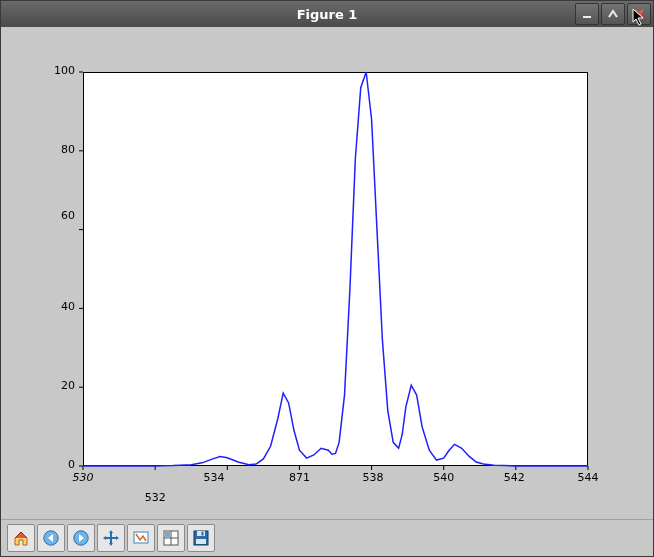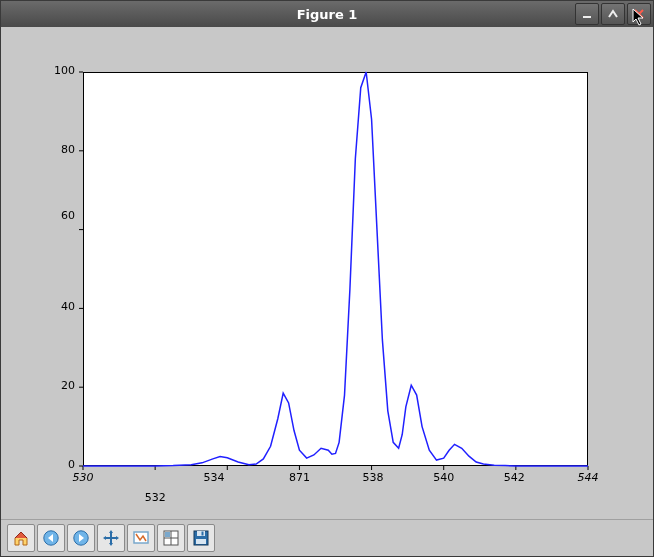--- a/index.html
+++ b/index.html
@@ -144,21 +144,21 @@
         <path d="M82.00 439.00 L100.04 439.00 L118.07 439.00 L136.11 439.00 L154.14 439.00 L172.18 438.61 L190.21 437.82 L201.04 435.85 L211.86 431.91 L219.07 429.54 L226.29 430.73 L237.11 435.06 L247.93 437.82 L255.14 437.03 L262.36 431.91 L269.57 419.30 L276.79 391.72 L282.20 366.11 L287.61 375.96 L293.02 403.54 L298.43 423.24 L305.64 431.12 L312.86 427.97 L320.07 421.27 L327.29 423.24 L330.89 427.18 L334.50 426.39 L338.11 415.36 L343.52 368.08 L348.93 261.70 L354.34 131.68 L359.75 60.76 L365.16 45.00 L370.57 92.28 L375.98 202.60 L381.39 312.92 L386.80 383.84 L392.21 415.36 L397.63 421.27 L401.23 407.48 L404.84 379.90 L410.25 358.23 L415.66 368.08 L421.07 399.60 L428.29 423.24 L435.50 433.09 L442.71 431.12 L448.12 423.24 L453.54 417.33 L460.75 421.27 L467.96 429.15 L475.18 435.06 L482.39 437.03 L493.21 438.21 L504.04 438.61 L514.86 439.00 L532.89 439.00 L550.93 439.00 L568.96 439.00 L587.00 439.00 " fill="none" stroke="#2020ff" stroke-width="1.5"></path>
       </svg>
     <div id="ticks-container">
         <div class="tick-label" style="left: 70px; top: 444px; width: 24px; text-align: center; font-style: italic;">530</div>
         <div class="tick-label" style="left: 142.143px; top: 444px; width: 24px; text-align: center; margin-top: 20px;">532</div>
         <div class="tick-label" style="left: 201px; top: 444px; width: 24px; text-align: center;">534</div>
         <div class="tick-label" style="left: 286.429px; top: 444px; width: 24px; text-align: center;">871</div>
         <div class="tick-label" style="left: 358.571px; top: 444px; width: 24px; text-align: right;">538</div>
         <div class="tick-label" style="left: 430.714px; top: 444px; width: 24px; text-align: center;">540</div>
         <div class="tick-label" style="left: 502.857px; top: 444px; width: 24px; text-align: left;">542</div>
-        <div class="tick-label" style="left: 575px; top: 444px; width: 24px; text-align: center; font-style: italic;">544</div>
+        <div class="tick-label" style="left: 575px; top: 444px; width: 24px; text-align: center;">544</div>
         <div class="tick-label" style="right: 578px; top: 431px; text-align: right;">0</div>
         <div class="tick-label" style="right: 578px; top: 352.2px; text-align: right;">20</div>
         <div class="tick-label" style="right: 578px; top: 273.4px; text-align: right;">40</div>
         <div class="tick-label" style="right: 578px; top: 182px; text-align: center;">60</div>
         <div class="tick-label" style="right: 578px; top: 115.8px; text-align: right;">80</div>
         <div class="tick-label" style="right: 578px; top: 37px; text-align: right;">100</div>
       </div>
   </div>
 
   <div class="toolbar">

